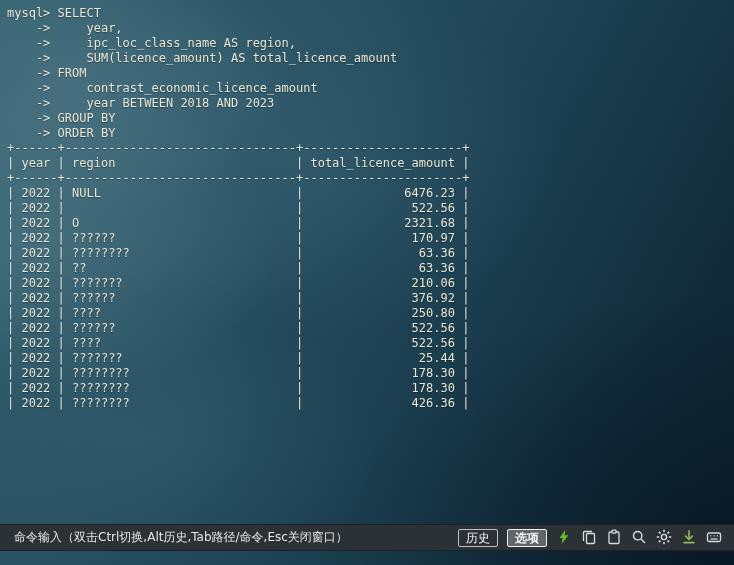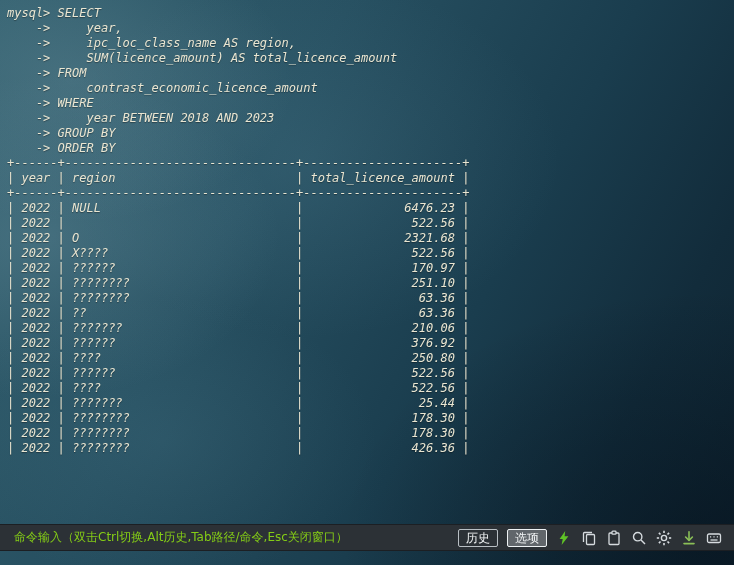--- a/index.html
+++ b/index.html
@@ -17,68 +17,65 @@
       linear-gradient(118deg, #33606f 0%, #275061 34%, #1a3d4e 62%, #122c3b 82%, #0e222f 100%);
   }
 
   .terminal {
     position:absolute; left:0; top:0; right:0; bottom:0;
     padding:6px 0 0 7px;
     color:var(--terminal-text, #eae6d2);
     font-size:12px; line-height:15px;
     text-shadow:0 1px 1px rgba(0,0,0,0.35);
   }
-  .tline { white-space:pre; height:15px;font-style:italic; }
+  .tline { white-space:pre; height:15px; }
 
   .cmd-bar {
     position:absolute; left:0; right:0; bottom:14px; height:27px;
     background:var(--bar-background, #2c3136);
     border-top:1px solid rgba(0,0,0,0.35);
     border-bottom:1px solid rgba(0,0,0,0.35);
     display:flex; align-items:center;
     padding:0 12px 0 14px;
     font-family:"DejaVu Sans", sans-serif;
   }
-  .hint { flex:1; color:#84cc16; font-size:12px; white-space:nowrap; overflow:hidden; }
-  .bar-actions { display:flex; align-items:center; }
+  .hint { flex:1; color:#e5e5e5; font-size:12px; white-space:nowrap; overflow:hidden; }
+  .bar-actions { display:flex; align-items:flex-start; }
   .bar-btn {
     background:transparent; border:1px solid #b9bfc4; color:#f2f4f5;
     font-size:12px; line-height:14px; padding:1px 7px; margin-left:9px;
     border-radius:2px; cursor:pointer; font-family:inherit; white-space:nowrap;
   }
-  .bar-btn.highlighted { background:rgba(236,241,244,0.28); border-color:#eef2f4; }
+  .bar-btn.highlighted { background:rgba(236,241,244,0.28); border-color:#eef2f4;font-weight:bold; }
   .bar-icon { display:inline-flex; width:16px; height:16px; margin-left:9px; cursor:pointer; }
   .bar-icon svg { width:16px; height:16px; }
 </style>
 </head>
 <body>
 
 <div class="screen">
 
   <div class="terminal">
     <div id="term-lines">
         <div class="tline">mysql&gt; SELECT</div>
         <div class="tline">    -&gt;     year,</div>
         <div class="tline">    -&gt;     ipc_loc_class_name AS region,</div>
         <div class="tline">    -&gt;     SUM(licence_amount) AS total_licence_amount</div>
         <div class="tline">    -&gt; FROM</div>
         <div class="tline">    -&gt;     contrast_economic_licence_amount</div>
-        <div class="tline">    -&gt; WHERE</div>
         <div class="tline">    -&gt;     year BETWEEN 2018 AND 2023</div>
         <div class="tline">    -&gt; GROUP BY</div>
         <div class="tline">    -&gt; ORDER BY</div>
         <div class="tline">+------+--------------------------------+----------------------+</div>
         <div class="tline">| year | region                         | total_licence_amount |</div>
         <div class="tline">+------+--------------------------------+----------------------+</div>
         <div class="tline">| 2022 | NULL                           |              6476.23 |</div>
         <div class="tline">| 2022 |                                |               522.56 |</div>
         <div class="tline">| 2022 | O                              |              2321.68 |</div>
-        <div class="tline">| 2022 | X????                          |               522.56 |</div>
         <div class="tline">| 2022 | ??????                         |               170.97 |</div>
-        <div class="tline">| 2022 | ????????                       |               251.10 |</div>
         <div class="tline">| 2022 | ????????                       |                63.36 |</div>
         <div class="tline">| 2022 | ??                             |                63.36 |</div>
         <div class="tline">| 2022 | ???????                        |               210.06 |</div>
         <div class="tline">| 2022 | ??????                         |               376.92 |</div>
         <div class="tline">| 2022 | ????                           |               250.80 |</div>
         <div class="tline">| 2022 | ??????                         |               522.56 |</div>
         <div class="tline">| 2022 | ????                           |               522.56 |</div>
         <div class="tline">| 2022 | ???????                        |                25.44 |</div>
         <div class="tline">| 2022 | ????????                       |               178.30 |</div>
         <div class="tline">| 2022 | ????????                       |               178.30 |</div>

